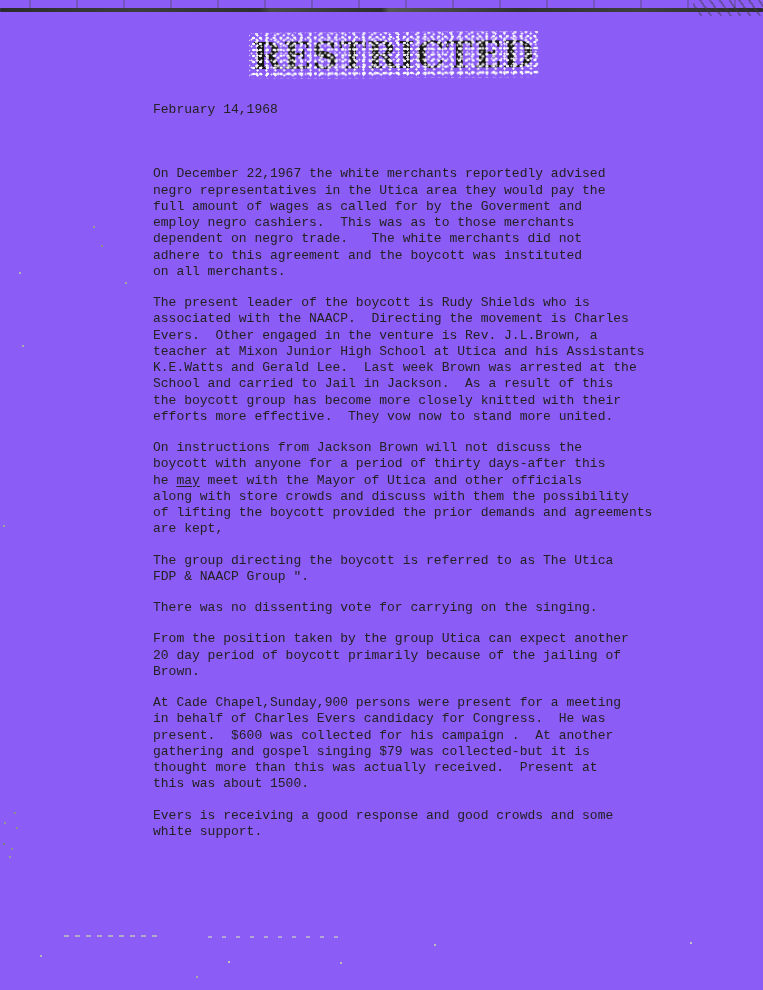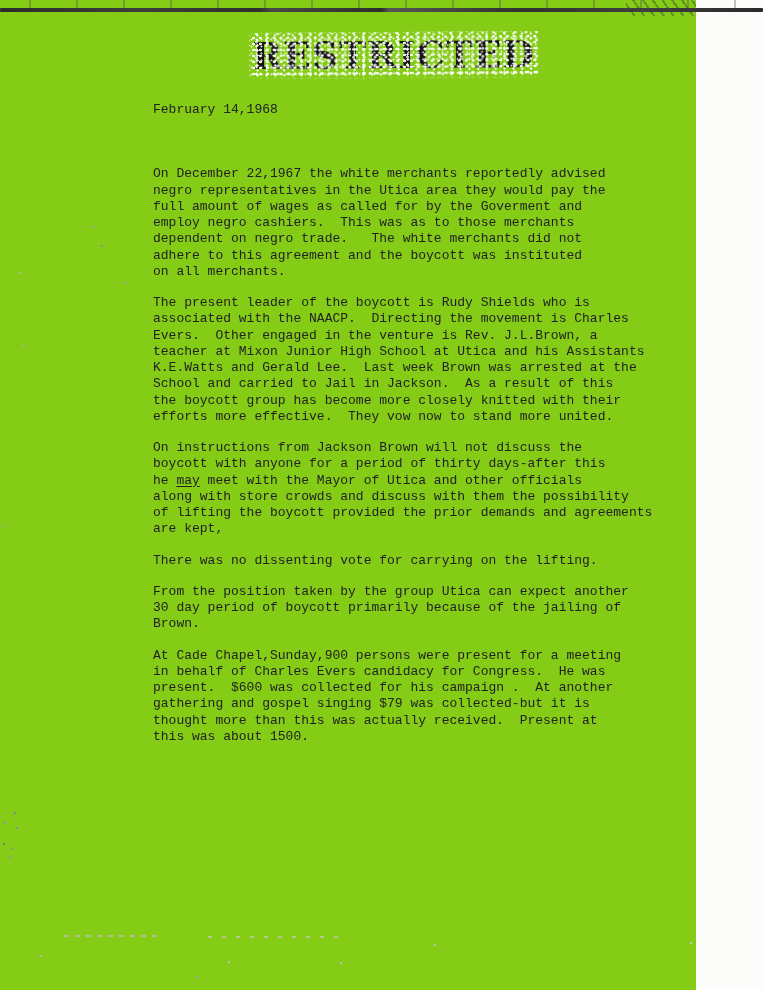--- a/index.html
+++ b/index.html
@@ -3,22 +3,22 @@
 <meta charset="utf-8">
 <style>
   html, body {
     margin: 0; padding: 0;
     width: 763px; height: 990px;
     background: #fcfcfa;
     overflow: hidden;
   }
   .page {
     position: relative;
-    width: 696px; height: 990px;
-    background: #84cc16;
+    width: 763px; height: 990px;
+    background: #8b5cf6;
     font-family: "Liberation Mono", monospace;
     color: #222;
   }
   
   .scan-top-line {
     position: absolute; left: 0; top: 8px;
     width: 763px; height: 4px;
     background: linear-gradient(90deg,
       #2b2b2b 0%, #3c3c3c 18%, #2e2e2e 34%, #474747 35.5%, #2c2c2c 50%,
       #555 51%, #303030 68%, #3e3e3e 84%, #2a2a2a 100%);
@@ -124,29 +124,33 @@
 K.E.Watts and Gerald Lee.  Last week Brown was arrested at the
 School and carried to Jail in Jackson.  As a result of this
 the boycott group has become more closely knitted with their
 efforts more effective.  They vow now to stand more united.</p>
     <p><span>On instructions from Jackson Brown will not discuss the
 boycott with anyone for a period of thirty days-after this
 he </span><span class="u">may</span><span> meet with the Mayor of Utica and other officials
 along with store crowds and discuss with them the possibility
 of lifting the boycott provided the prior demands and agreements
 are kept,</span></p>
-    <p>There was no dissenting vote for carrying on the lifting.</p>
+    <p>The group directing the boycott is referred to as The Utica
+FDP &amp; NAACP Group ".</p>
+    <p>There was no dissenting vote for carrying on the singing.</p>
     <p>From the position taken by the group Utica can expect another
-30 day period of boycott primarily because of the jailing of
+20 day period of boycott primarily because of the jailing of
 Brown.</p>
     <p>At Cade Chapel,Sunday,900 persons were present for a meeting
 in behalf of Charles Evers candidacy for Congress.  He was
 present.  $600 was collected for his campaign .  At another
 gathering and gospel singing $79 was collected-but it is
 thought more than this was actually received.  Present at
 this was about 1500.</p>
+    <p>Evers is receiving a good response and good crowds and some
+white support.</p>
   </div>
 
   <div class="noise-dot"></div>
   <div class="noise-dash-1"></div>
   <div class="noise-dash-2"></div>
 
 </div>
 
 </body></html>

